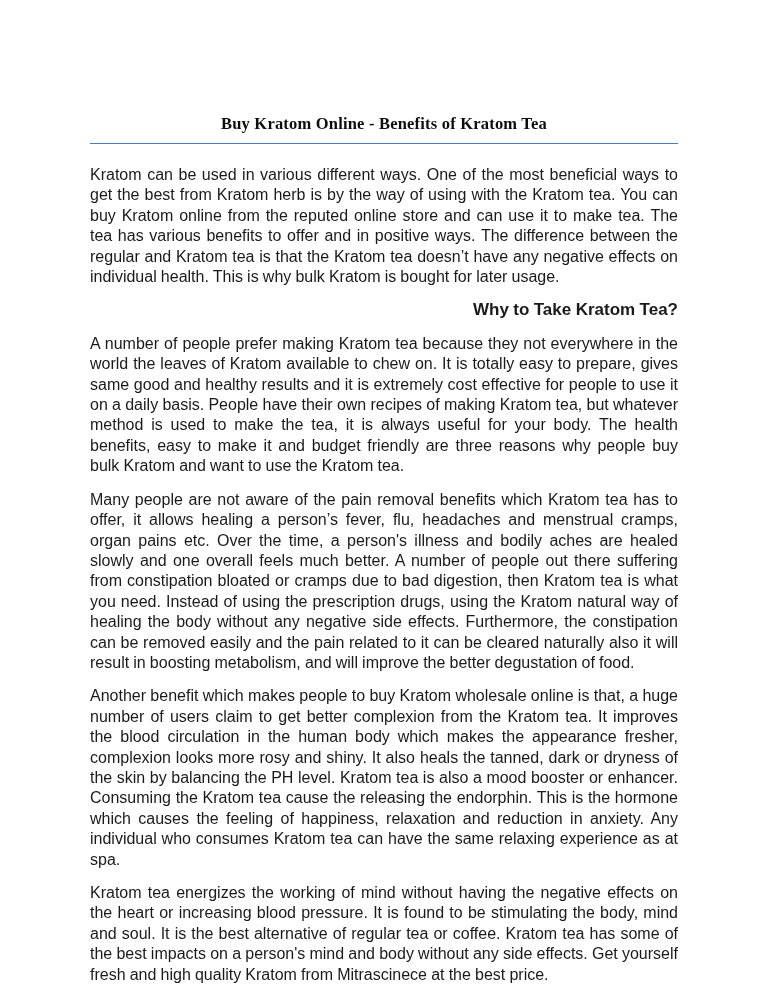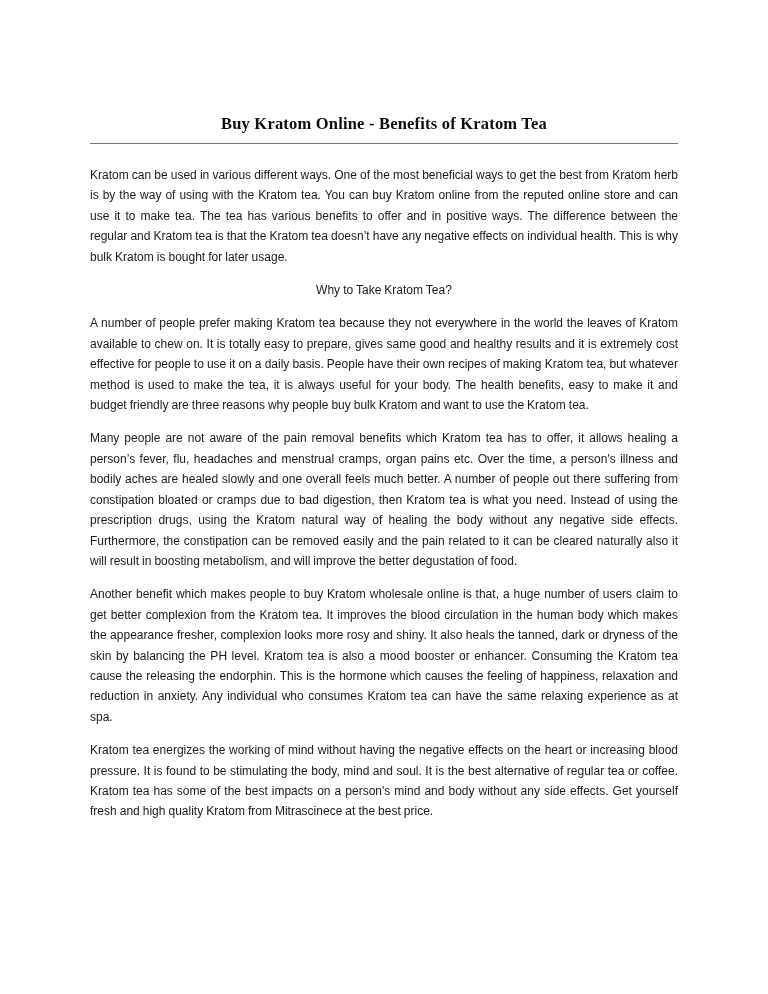--- a/index.html
+++ b/index.html
@@ -27,31 +27,31 @@
     font-weight: bold;
     color: #0d0d0d;
     text-align: center;
     letter-spacing: 0.2px;
     margin: 0 0 21px 0;
     padding-bottom: 9px;
     border-bottom: 1.5px solid var(--accent, #4a7ebb);
     line-height: 20px;
   }
   .block {
-    font-size: 12px;
+    font-size: 16px;
     line-height: 20.4px;
     color: var(--text, #1a1a1a);
     text-align: justify;
     margin: 0 0 13px 0;
     word-spacing: -0.3px;
   }
   .heading {
-    font-weight: normal;
-    text-align: center;
-    font-size: 12px;
+    font-weight: bold;
+    text-align: right;
+    font-size: 17px;
   }
   p, h1, h2 { -webkit-margin-before: 0; }
 </style>
 </head>
 <body>
 
 <div class="page">
   <h1 class="doc-title">Buy Kratom Online - Benefits of Kratom Tea</h1>
 
   <p class="block">Kratom can be used in various different ways. One of the most beneficial ways to get the best from Kratom herb is by the way of using with the Kratom tea. You can buy Kratom online from the reputed online store and can use it to make tea. The tea has various benefits to offer and in positive ways. The difference between the regular and Kratom tea is that the Kratom tea doesn’t have any negative effects on individual health. This is why bulk Kratom is bought for later usage.</p>

